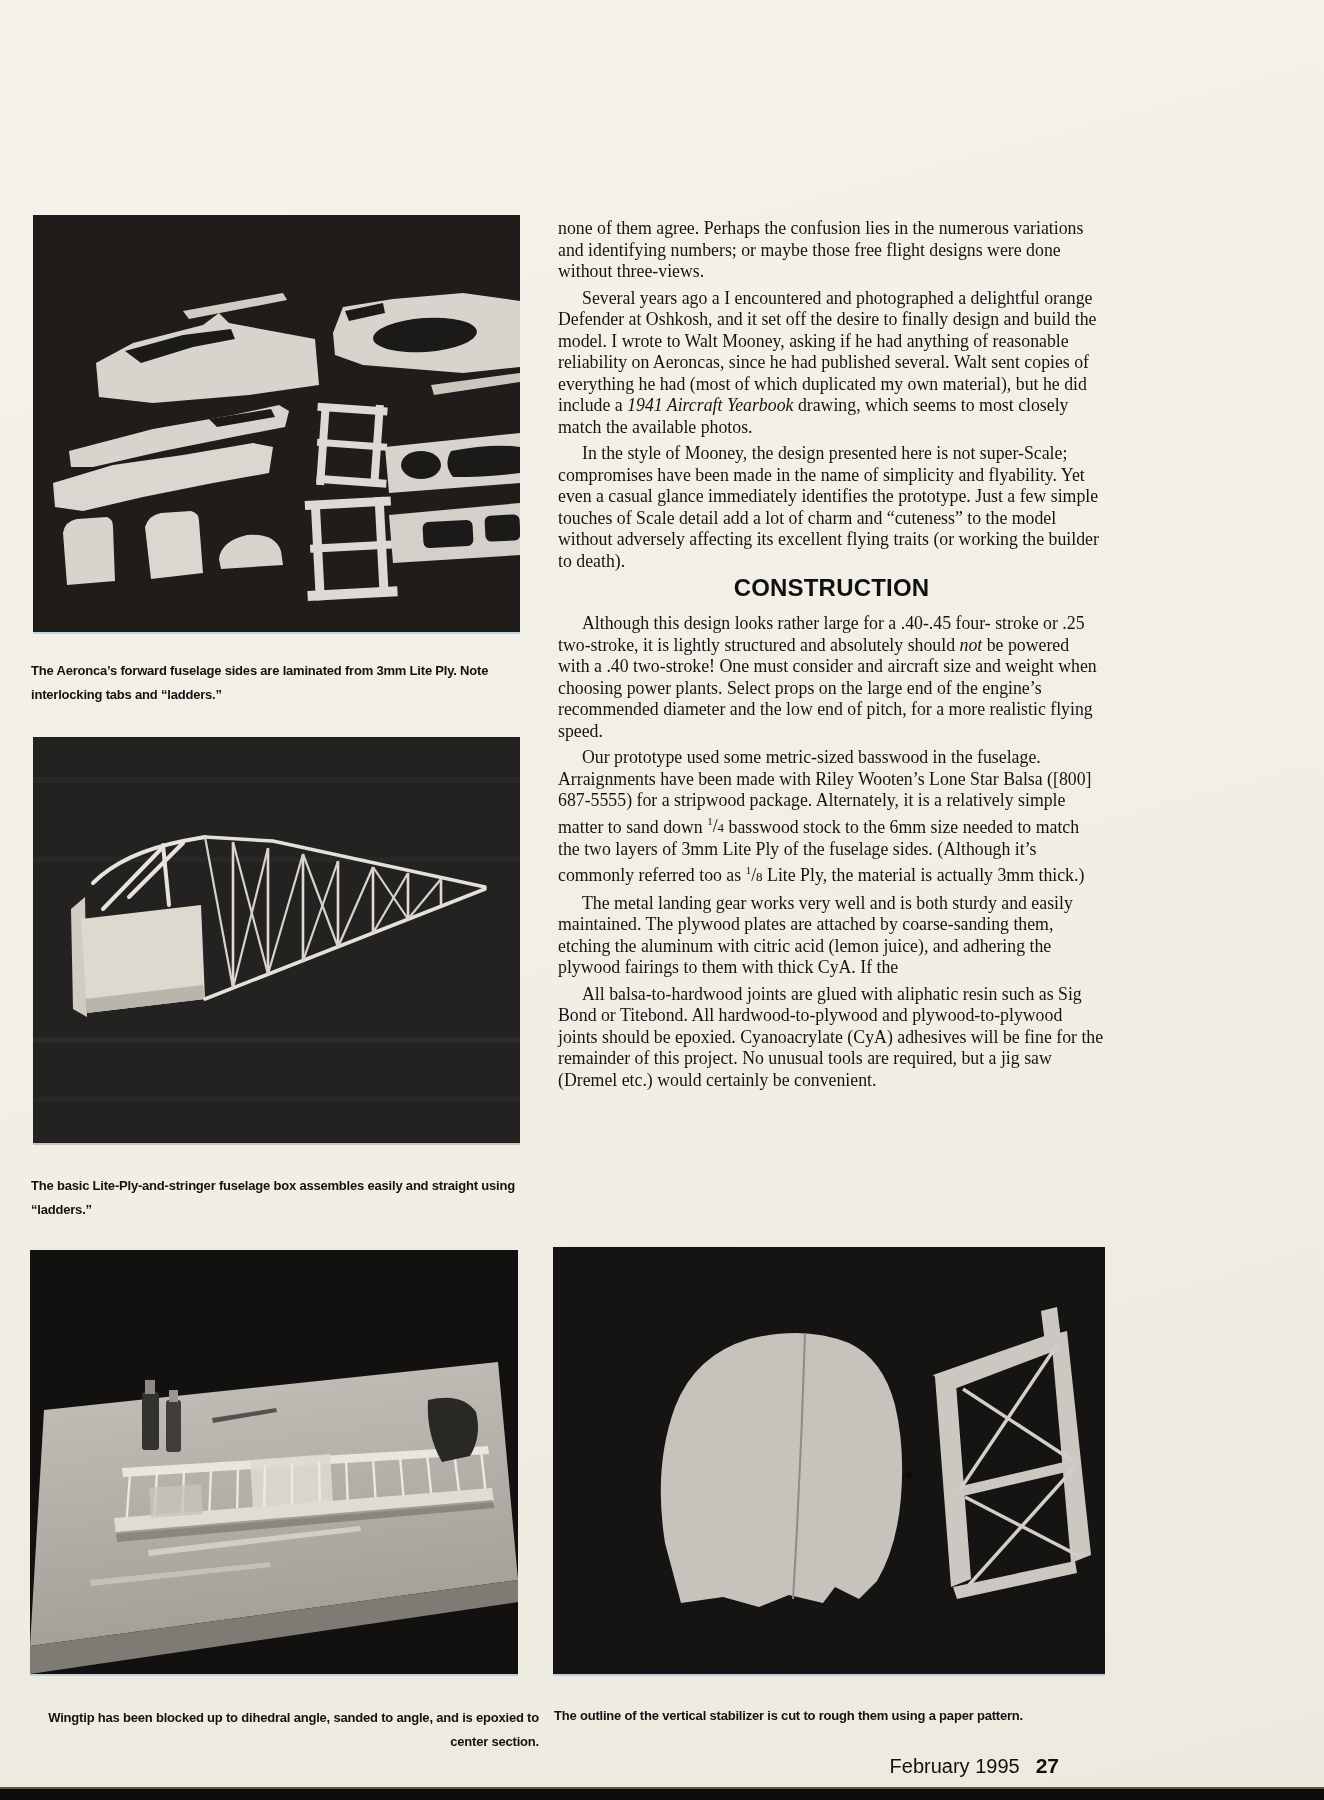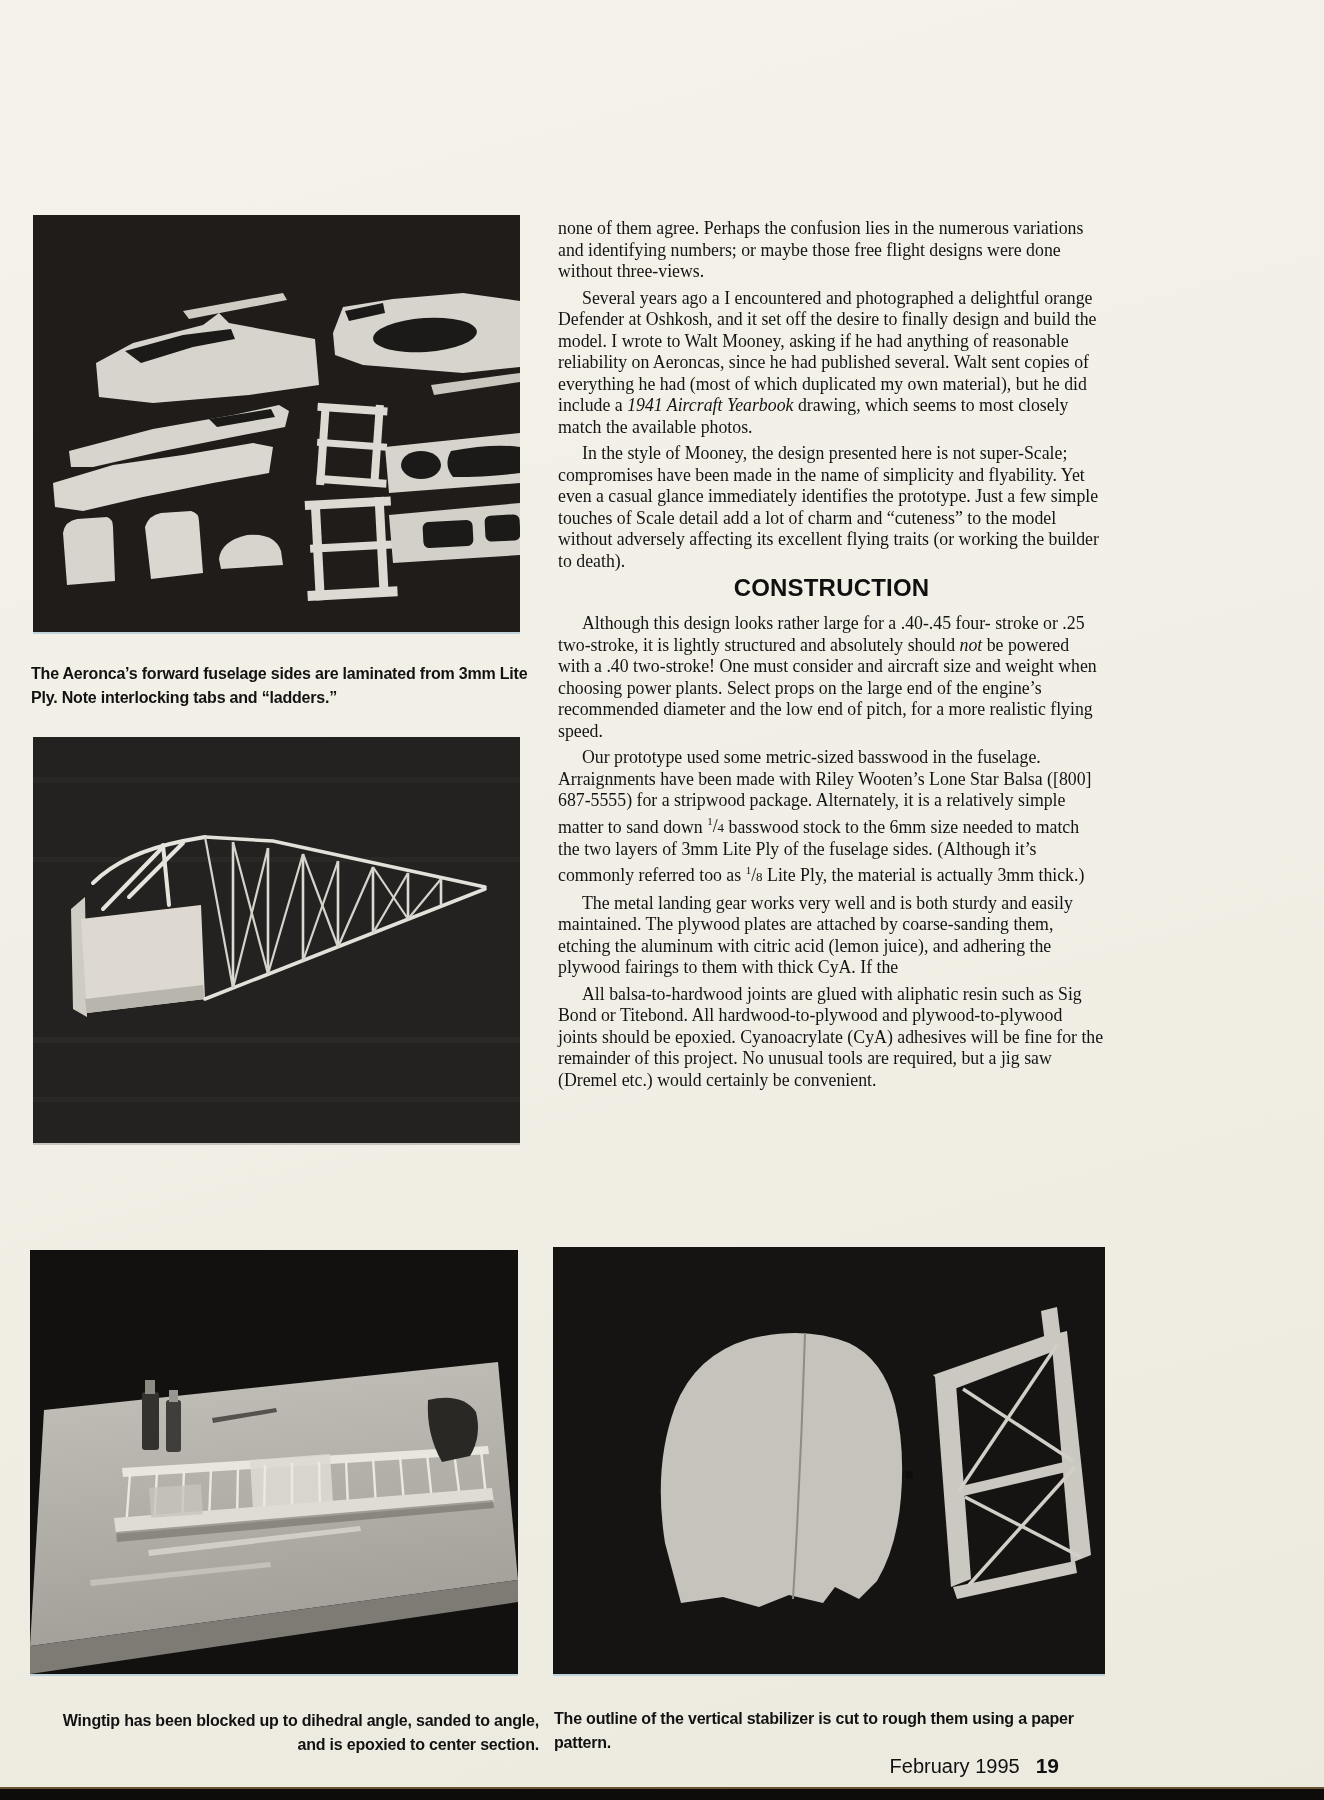--- a/index.html
+++ b/index.html
@@ -9,21 +9,21 @@
     font-family:"Liberation Serif",serif;color:#161616;overflow:hidden;
   }
   .photo{position:absolute;background:#1c1a18;box-shadow:0 2px 0 rgba(150,190,215,.55);}
   .photo svg{display:block;width:100%;height:100%;}
   .photo1{left:33px;top:215px;width:487px;height:417px;}
   .photo2{left:33px;top:737px;width:487px;height:406px;box-shadow:0 2px 0 rgba(120,120,130,.35);}
   .photo3{left:30px;top:1250px;width:488px;height:424px;}
   .photo4{left:553px;top:1247px;width:552px;height:427px;}
   .caption{
     position:absolute;font-family:"Liberation Sans",sans-serif;font-weight:bold;
-    font-size:16px;line-height:24px;color:#121212;letter-spacing:-0.2px;
+    font-size:13px;line-height:24px;color:#121212;letter-spacing:-0.2px;
   }
   .cap1{left:31px;top:646px;width:508px;}
   .cap2{left:31px;top:1161px;width:508px;}
   .cap3{left:31px;top:1693px;width:508px;text-align:right;}
   .cap4{left:554px;top:1691px;width:552px;}
   .right-col{
     position:absolute;left:553px;top:213px;width:557px;
     font-size:17.8px;line-height:21.5px;color:#141414;
   }
   .right-col p{margin:5px;}
@@ -137,20 +137,21 @@
           <path d="M305,210 L340,130"></path>
         <path d="M340,196 L375,136"></path>
           <path d="M375,182 L408,142"></path>
         <path d="M172,100 L200,251"></path>
           <path d="M200,105 L235,237"></path>
         <path d="M270,117 L305,210"></path>
           <path d="M340,130 L375,182"></path>
       </g>
     </svg>
   </div>
+  <p class="caption cap2">The basic Lite-Ply-and-stringer fuselage box assembles easily and straight using “ladders.”</p>
 
   <div class="photo photo3">
     <svg viewBox="0 0 488 424" preserveAspectRatio="none">
       <defs>
         <linearGradient id="benchg" x1="0" y1="0" x2="0.2" y2="1">
           <stop offset="0" stop-color="#c4c1ba"></stop>
             <stop offset="1" stop-color="#a3a099"></stop>
         </linearGradient>
       </defs>
       <rect width="488" height="424" fill="#121110"></rect>
@@ -226,17 +227,17 @@
         <p class="ind"><span>In the style of Mooney, the design presented here is not super-Scale; compromises have been made in the name of simplicity and flyability. Yet even a casual glance immediately identifies the prototype. Just a few simple touches of Scale detail add a lot of charm and “cuteness” to the model without adversely affecting its excellent flying traits (or working the builder to death).</span></p>
         <div class="sect-head">CONSTRUCTION</div>
         <p class="ind"><span>Although this design looks rather large for a .40-.45 four- stroke or .25 two-stroke, it is lightly structured and absolutely should </span><i>not</i><span> be powered with a .40 two-stroke! One must consider and aircraft size and weight when choosing power plants. Select props on the large end of the engine’s recommended diameter and the low end of pitch, for a more realistic flying speed.</span></p>
         <p class="ind"><span>Our prototype used some metric-sized basswood in the fuselage. Arraignments have been made with Riley Wooten’s Lone Star Balsa ([800] 687-5555) for a stripwood package. Alternately, it is a relatively simple matter to sand down </span><span class="frac"><sup>1</sup>/<span class="den">4</span></span><span> basswood stock to the 6mm size needed to match the two layers of 3mm Lite Ply of the fuselage sides. (Although it’s commonly referred too as </span><span class="frac"><sup>1</sup>/<span class="den">8</span></span><span> Lite Ply, the material is actually 3mm thick.)</span></p>
         <p class="ind"><span>The metal landing gear works very well and is both sturdy and easily maintained. The plywood plates are attached by coarse-sanding them, etching the aluminum with citric acid (lemon juice), and adhering the plywood fairings to them with thick CyA. If the</span></p>
         <p class="ind"><span>All balsa-to-hardwood joints are glued with aliphatic resin such as Sig Bond or Titebond. All hardwood-to-plywood and plywood-to-plywood joints should be epoxied. Cyanoacrylate (CyA) adhesives will be fine for the remainder of this project. No unusual tools are required, but a jig saw (Dremel etc.) would certainly be convenient.</span></p>
       </div>
   </div>
 
   <div class="footer">
-    <span>February 1995</span><span class="pagenum">19</span>
+    <span>February 1995</span><span class="pagenum">27</span>
   </div>
 
   <div class="bottom-bar"></div>
 </div>
 
 </body></html>

